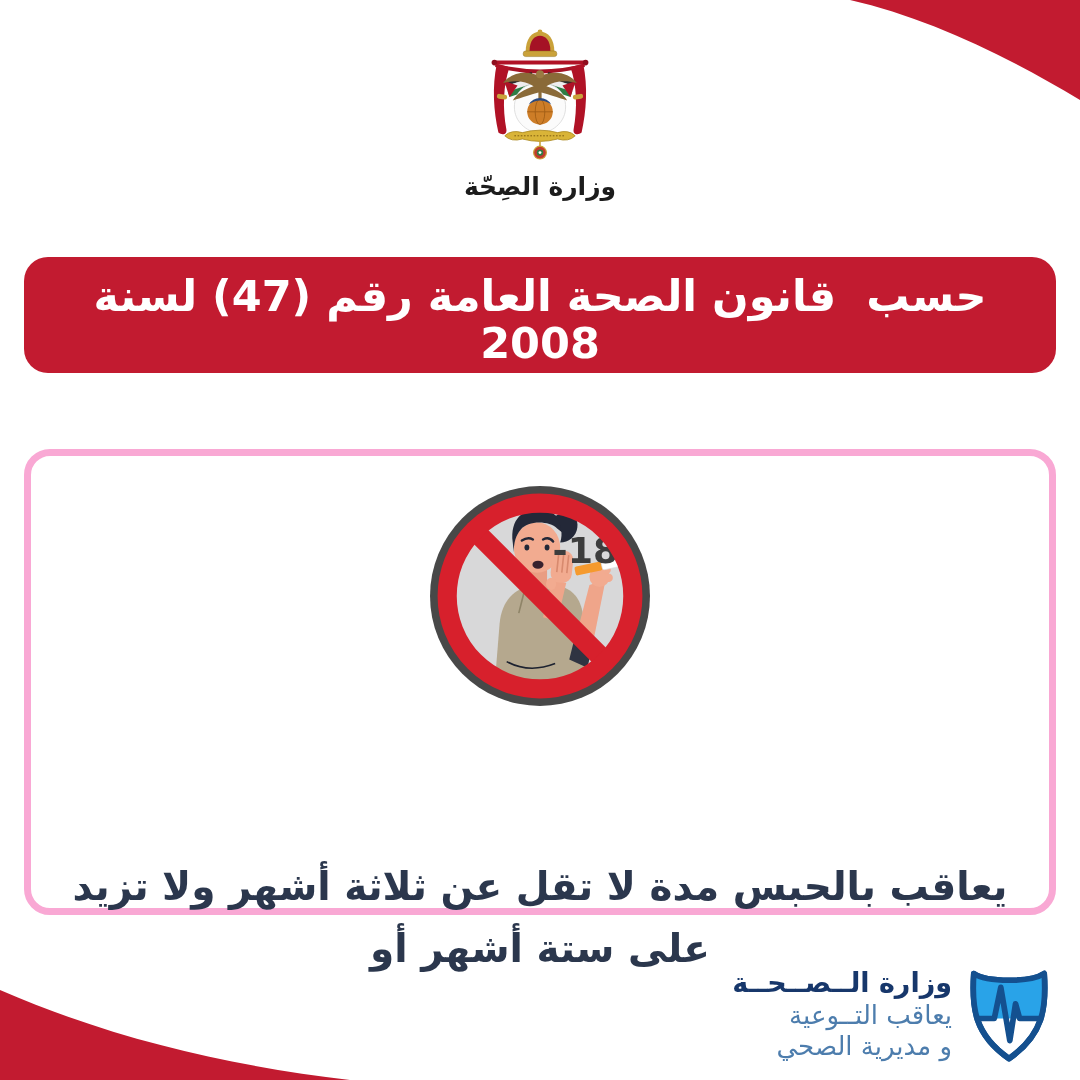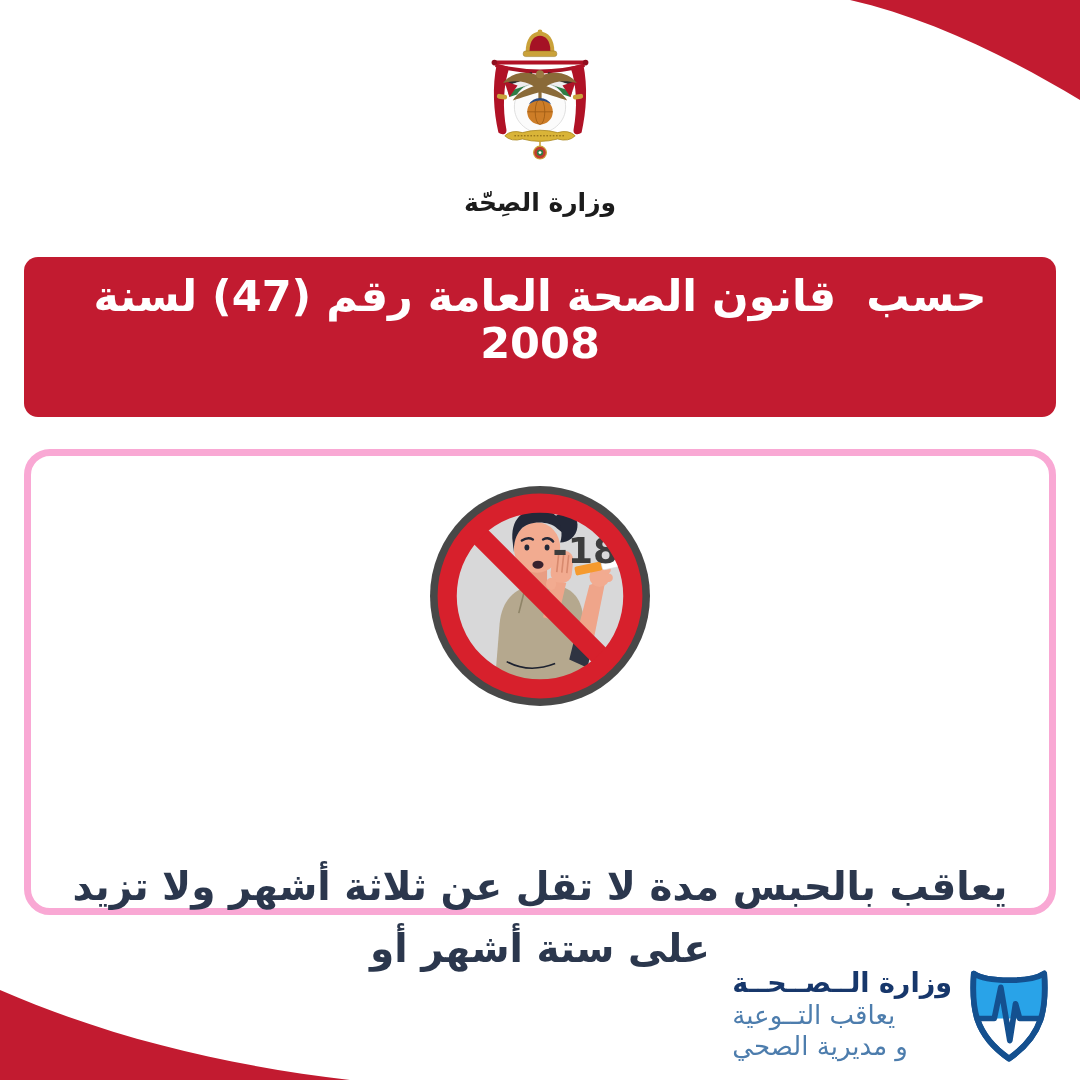--- a/index.html
+++ b/index.html
@@ -10,46 +10,46 @@
     font-family:"DejaVu Sans", sans-serif;
   }
   
   .corner-tr { position:absolute; top:0; right:0; width:230px; height:105px; }
   .corner-bl { position:absolute; bottom:0; left:0; width:350px; height:92px; }
 
   
   .emblem-block { position:absolute; top:20px; left:50%; transform:translateX(-50%);
     width:260px; text-align:center; }
   .emblem-block svg { display:block; margin:0 auto; }
-  .emblem-caption { margin-top:18px; font-size:25px; font-weight:600; color:#1c1c1c;
+  .emblem-caption { margin-top:2px; font-size:25px; font-weight:600; color:#1c1c1c;
     direction:rtl; letter-spacing:1px; }
 
   
   .title-banner {
-    position:absolute; left:24px; top:257px; width:1032px; height:160px;
-    background:#c21b30; border-radius:14px; color:#ffffff;
+    position:absolute; left:24px; top:257px; width:1032px; height:116px;
+    background:#c21b30; border-radius:24px; color:#ffffff;
     display:flex; flex-direction:column; justify-content:space-between;
     padding:16px 20px 20px; direction:rtl; text-align:center;
   }
   .title-line { font-size:43px; font-weight:bold; line-height:1.1; white-space:pre-wrap; }
 
   
   .law-card {
     position:absolute; left:24px; top:449px; width:1032px; height:466px;
     border:7px solid #f9a8d4; border-radius:26px; background:#ffffff;
   }
   .law-icon { display:block; margin:28px auto 0; }
   .law-text { margin-top:24px; direction:rtl; text-align:center;
     color:#2b374d; font-weight:bold; font-size:39px; line-height:62px;
     white-space:pre-wrap; }
 
   
   .moh-logo { position:absolute; right:26px; bottom:12px;
     display:flex; flex-direction:row; align-items:center; gap:12px; }
-  .moh-text { text-align:left; direction:rtl; }
+  .moh-text { text-align:right; direction:rtl; }
   .moh-ministry { color:#17376b; font-weight:bold; font-size:27px; line-height:34px; }
   .moh-dir { color:#4d7dad; font-size:26px; line-height:31px; }
 </style>
 </head>
 <body>
 
 <div class="canvas">
 
   <svg class="corner-tr" viewBox="0 0 230 105" preserveAspectRatio="none">
     <path d="M0,0 L230,0 L230,100 C155,55 78,18 0,0 Z" fill="#c21b30"></path>

